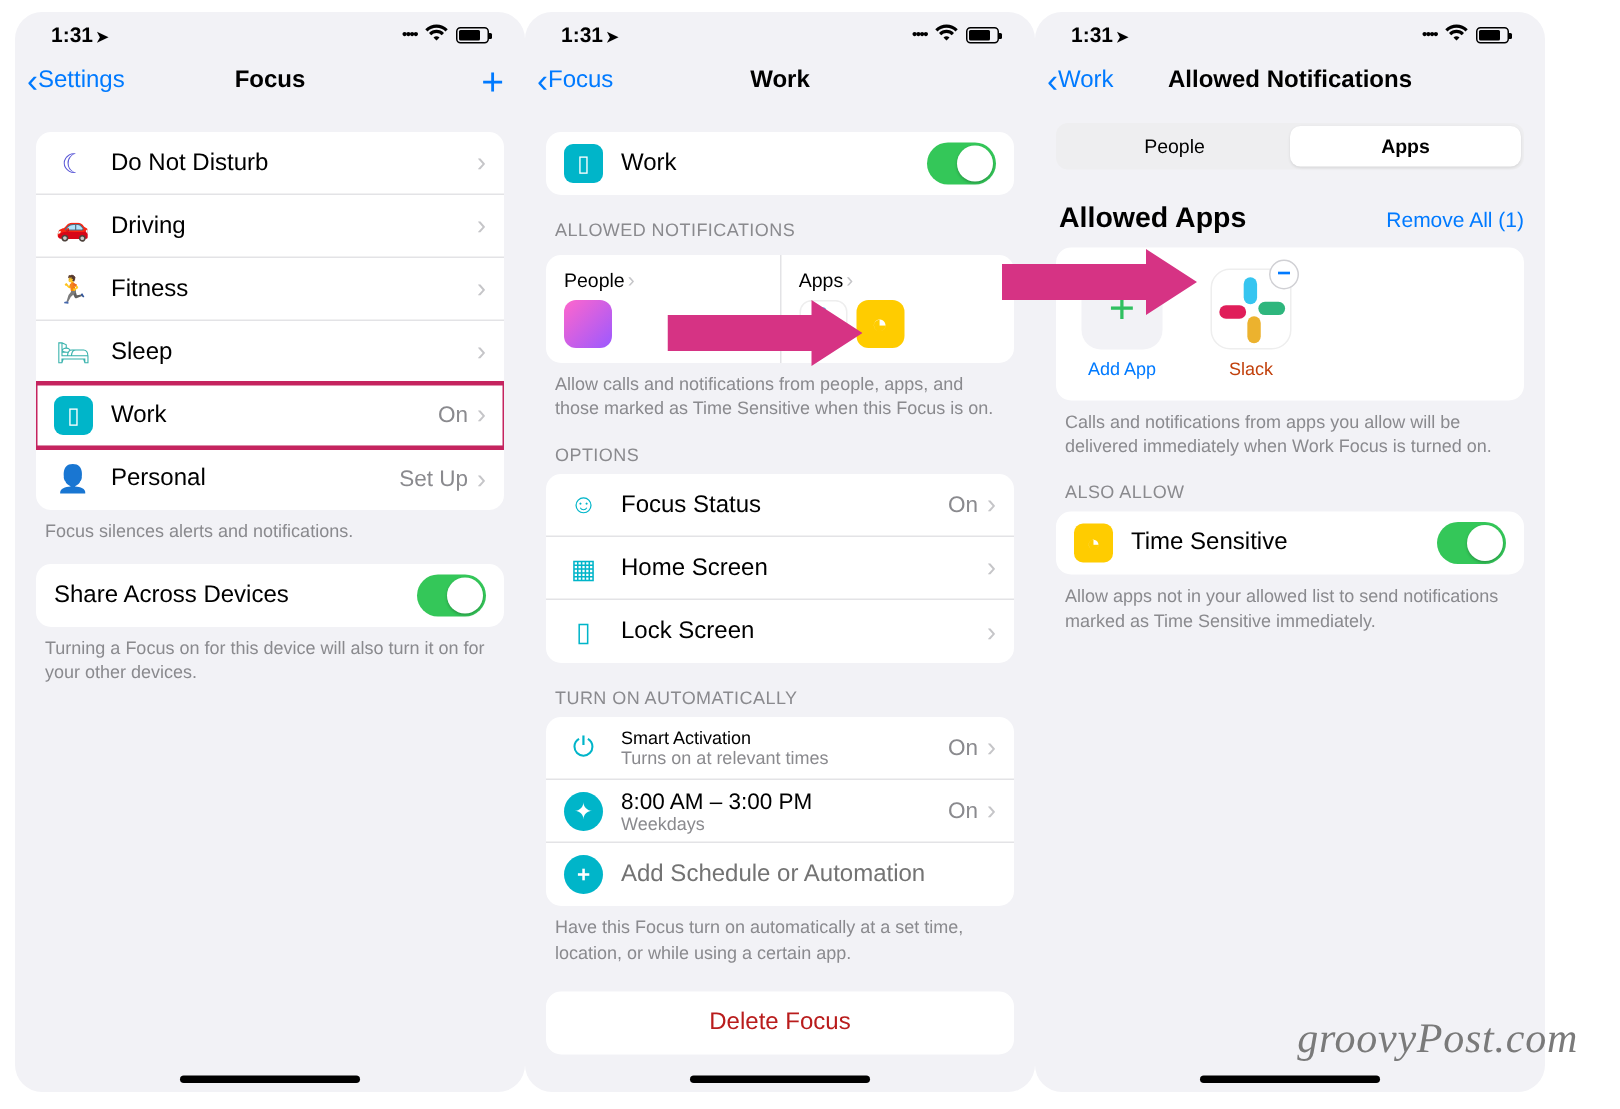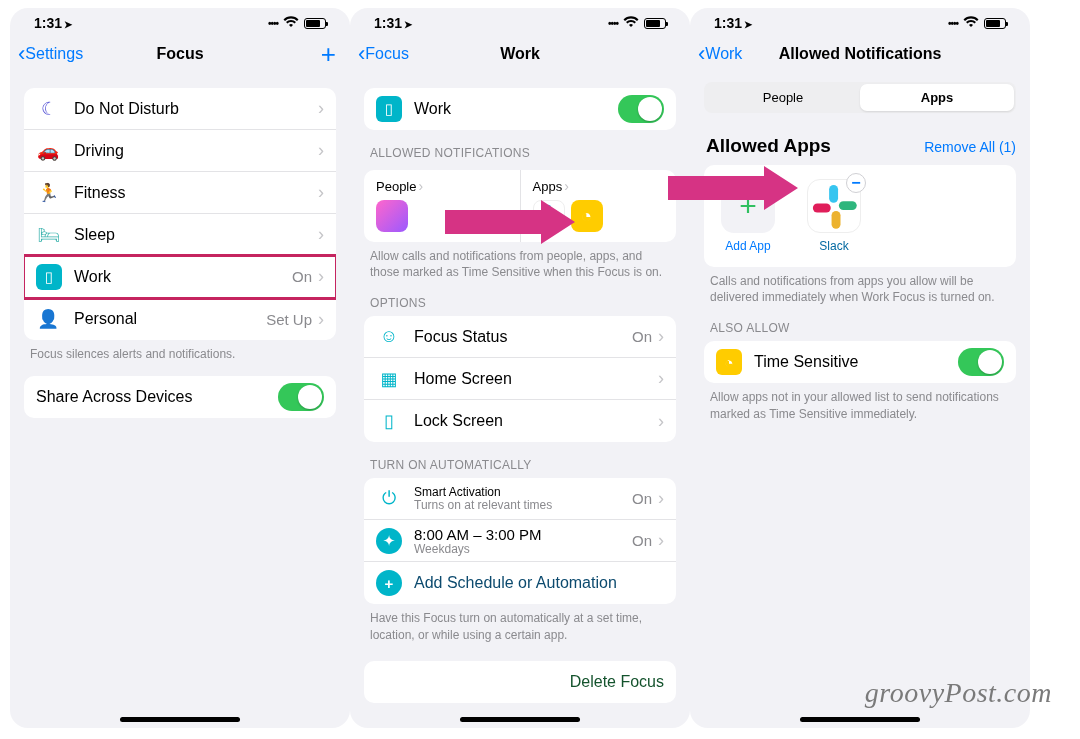--- a/index.html
+++ b/index.html
@@ -101,41 +101,41 @@
 
   .toggle {
     width: 46px; height: 28px; border-radius: 14px; position: relative;
     background: #34c759;
   }
   .toggle .knob {
     position: absolute; right: 2px; top: 2px; width: 24px; height: 24px;
     background: #fff; border-radius: 50%; box-shadow: 0 1px 2px rgba(0,0,0,.25);
   }
 
-  .delete { color: #14532d; font-size: 16px; padding: 12px; text-align: right; background:#fff; border-radius:10px; margin-top:18px;}
+  .delete { color: #b91c1c; font-size: 16px; padding: 12px; text-align: center; background:#fff; border-radius:10px; margin-top:18px;}
 
   .allowed-box { background:#fff; border-radius:10px; margin-top:4px; display:flex; }
   .allowed-half { flex:1; padding: 8px 12px 10px 12px; position:relative;}
   .allowed-half + .allowed-half { border-left: 0.5px solid #e3e3e6; }
   .allowed-half .hlabel { font-size:13px; color:#000; display:flex; align-items:center; gap:2px;}
   .allowed-half .hlabel .mini-chev { color:#c5c5c8; font-size:14px;}
   .app-icons { display:flex; gap:6px; margin-top:6px;}
   .appicon { width:32px; height:32px; border-radius:8px; display:flex; align-items:center; justify-content:center; font-size:18px;}
 
   .seg {
     display:flex; background:#eeeef0; border-radius:8px; padding:2px; margin-top:8px;
   }
   .seg-item { flex:1; text-align:center; font-size:13px; padding:6px 0; border-radius:7px; color:#000;}
   .seg-item.active { background:#fff; font-weight:600; box-shadow: 0 1px 2px rgba(0,0,0,.1);}
 
   .apps-grid { background:#fff; border-radius:10px; padding:14px 12px; display:flex; gap:22px;}
   .apps-grid .item { display:flex; flex-direction:column; align-items:center; width:64px; position:relative;}
   .apps-grid .bigicon { width:54px; height:54px; border-radius:13px; display:flex; align-items:center; justify-content:center; font-size:30px;}
   .apps-grid .cap { font-size:12px; color:#007aff; margin-top:6px;}
-  .apps-grid .cap.black { color:#0369a1; }
+  .apps-grid .cap.black { color:#c2410c; }
   .remove-badge { position:absolute; top:-6px; right:0; width:20px; height:20px; border-radius:50%; background:#fff; border:1px solid #d0d0d4; color:#007aff; font-size:16px; line-height:17px; text-align:center; font-weight:700;}
 
   .link-right { font-size:14px; color:#007aff; }
   .head-row { display:flex; align-items:baseline; justify-content:space-between; }
 
   .home-ind { position:absolute; bottom:6px; left:50%; transform:translateX(-50%); width:120px; height:5px; background:#000; border-radius:3px;}
 
   .arrow {
     position:absolute; z-index:50; pointer-events:none;
   }
@@ -217,20 +217,21 @@
       <div class="section-footer">Focus silences alerts and notifications.</div>
 
       <div class="group" style="margin-top:14px">
         <div class="row">
           <span class="label">Share Across Devices</span>
           <span class="toggle">
               <span class="knob"></span>
             </span>
         </div>
       </div>
+      <div class="section-footer">Turning a Focus on for this device will also turn it on for your other devices.</div>
     </div>
     <div class="home-ind"></div>
   </div>
 
   <div class="phone">
     <div class="status">
       <span><span>1:31</span><span class="loc">➤</span></span>
       <span class="right">
         <span class="sig">••••</span>
         <span class="wifi">
@@ -329,21 +330,21 @@
           <span class="icon" style="background:#00b5c9;color:#fff;border-radius:50%">✦</span>
           <div class="stack">
             <span class="label" style="font-size:15px">8:00 AM – 3:00 PM</span>
             <span class="sub">Weekdays</span>
           </div>
           <span class="detail">On</span>
           <span class="chev-r">›</span>
         </div>
         <div class="row">
           <span class="icon" style="background:#00b5c9;color:#fff;border-radius:50%;font-weight:700">+</span>
-          <span class="label" style="color:#0c4a6e">Add Schedule or Automation</span>
+          <span class="label" style="color:#737373">Add Schedule or Automation</span>
         </div>
       </div>
       <div class="section-footer">Have this Focus turn on automatically at a set time, location, or while using a certain app.</div>
 
       <div class="delete">Delete Focus</div>
     </div>
     <div class="home-ind"></div>
   </div>
 
   <div class="phone">

